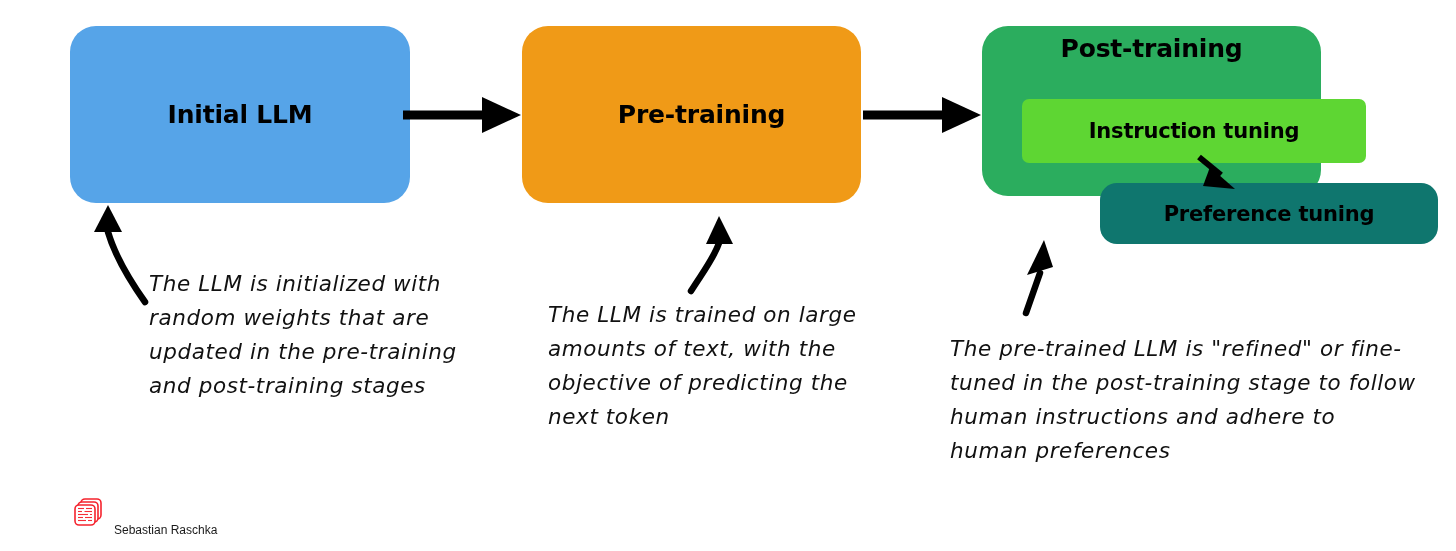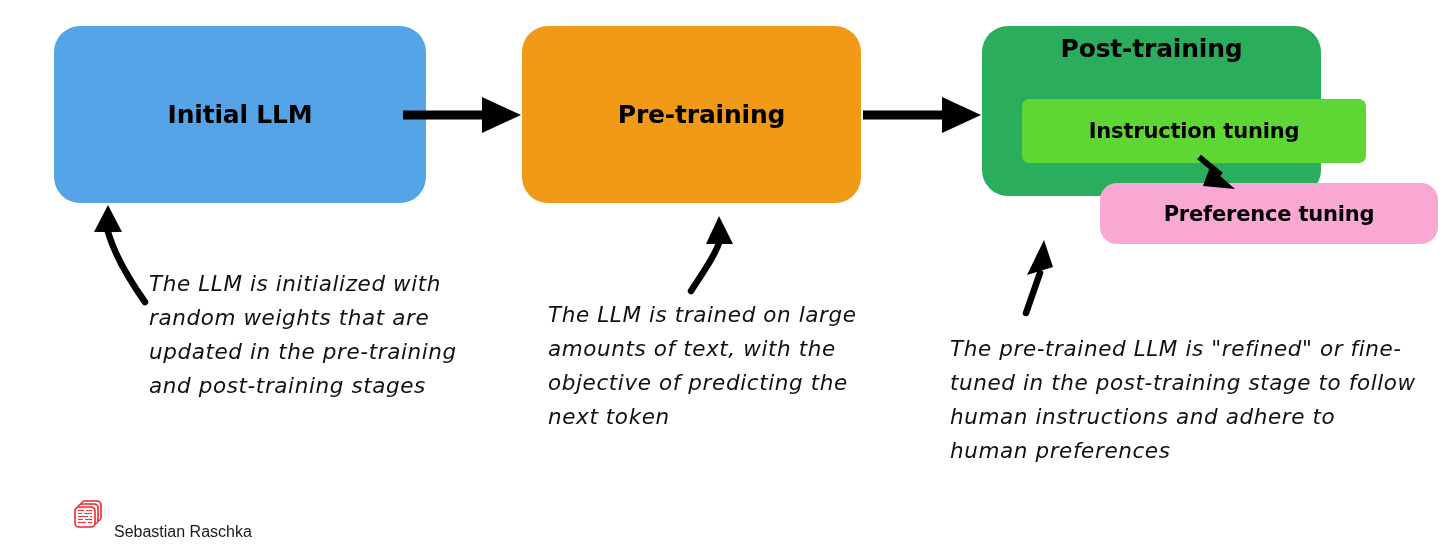--- a/index.html
+++ b/index.html
@@ -28,21 +28,21 @@
   .box-label {
     font-family: "DejaVu Sans", sans-serif;
     font-weight: bold;
     color: #000000;
     letter-spacing: -0.2px;
     white-space: nowrap;
   }
 
   
   #box-initial-llm {
-    left: 54px; top: 26px; width: 372px; height: 177px;
+    left: 70px; top: 26px; width: 340px; height: 177px;
     background: #56a4e8;
     border-radius: 26px;
   }
   #box-initial-llm .box-label { font-size: 25px; }
 
   #box-pretraining {
     left: 522px; top: 26px; width: 339px; height: 177px;
     background: #f09a17;
     border-radius: 26px;
     padding-left: 20px;
@@ -63,21 +63,21 @@
 
   #box-instruction-tuning {
     left: 1022px; top: 99px; width: 344px; height: 64px;
     background: #5ed633;
     border-radius: 7px;
   }
   #box-instruction-tuning .box-label { font-size: 21px; }
 
   #box-preference-tuning {
     left: 1100px; top: 183px; width: 338px; height: 61px;
-    background: #f9a8d4;
+    background: #0f766e;
     border-radius: 17px;
   }
   #box-preference-tuning .box-label { font-size: 21px; }
 
   
   #arrows {
     position: absolute;
     left: 0; top: 0;
     width: 1456px; height: 551px;
     pointer-events: none;
@@ -105,21 +105,21 @@
     display: flex;
     align-items: center;
     gap: 10px;
   }
   #signature-logo {
     width: 32px; height: 32px;
     position: relative;
   }
   #signature-name {
     font-family: "Liberation Sans", sans-serif;
-    font-size: 16px;
+    font-size: 12px;
     color: #1a1a1a;
     margin-top: 36px;
   }
 </style>
 </head>
 <body>
 
 <div id="canvas">
 
   <div class="box" id="box-initial-llm">

